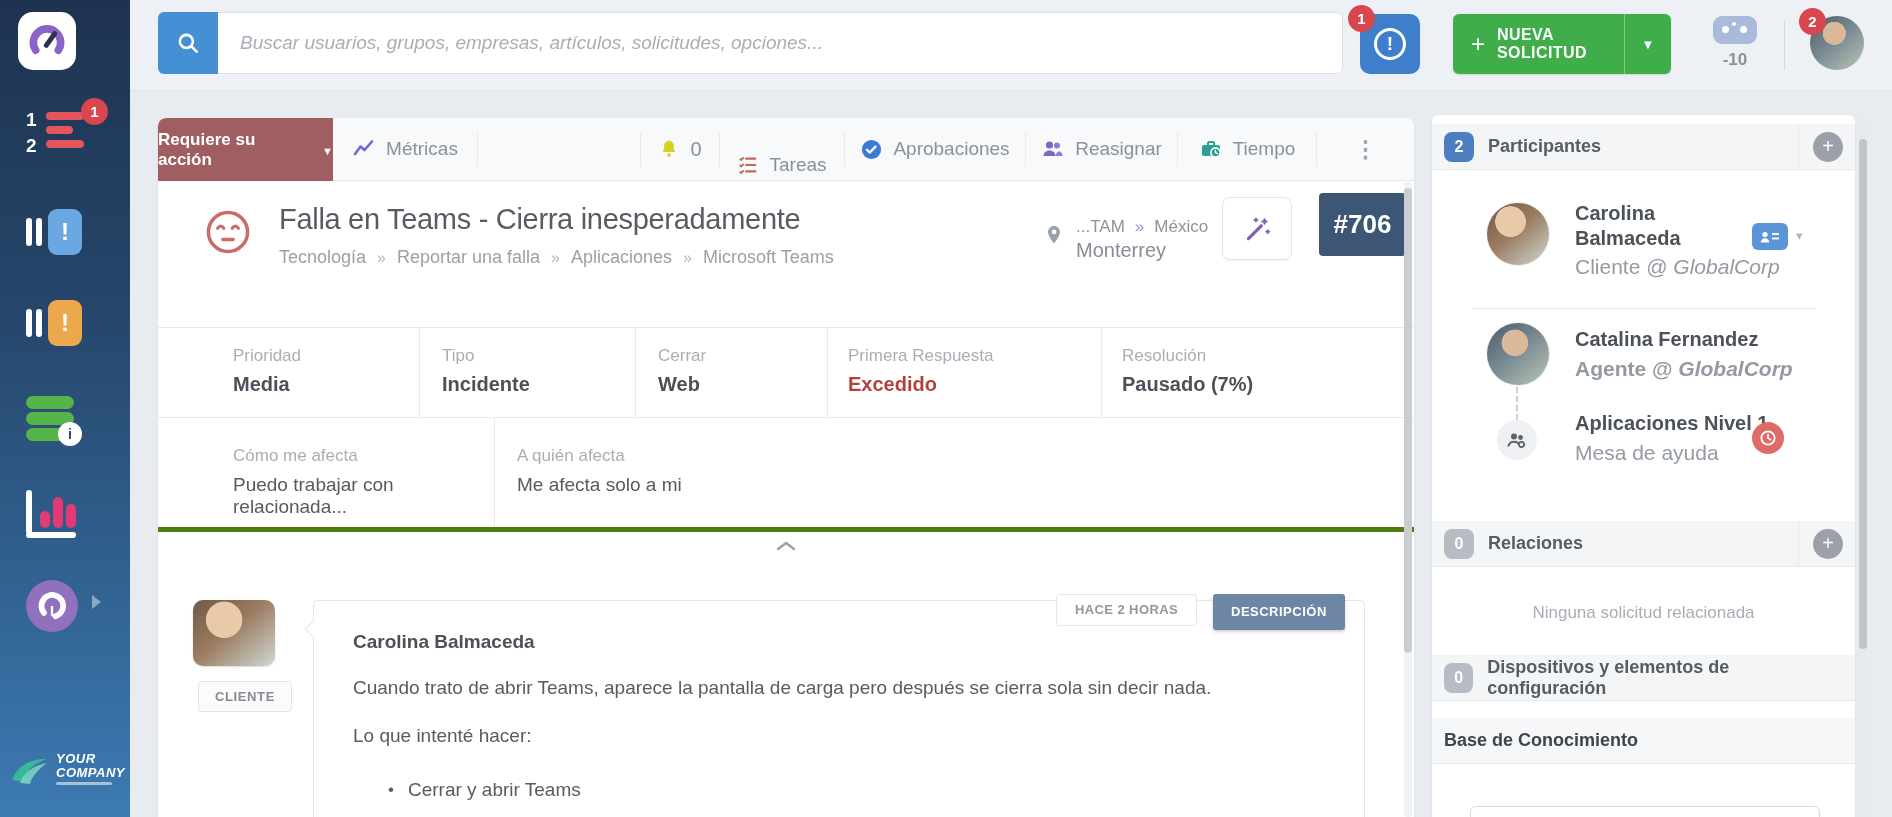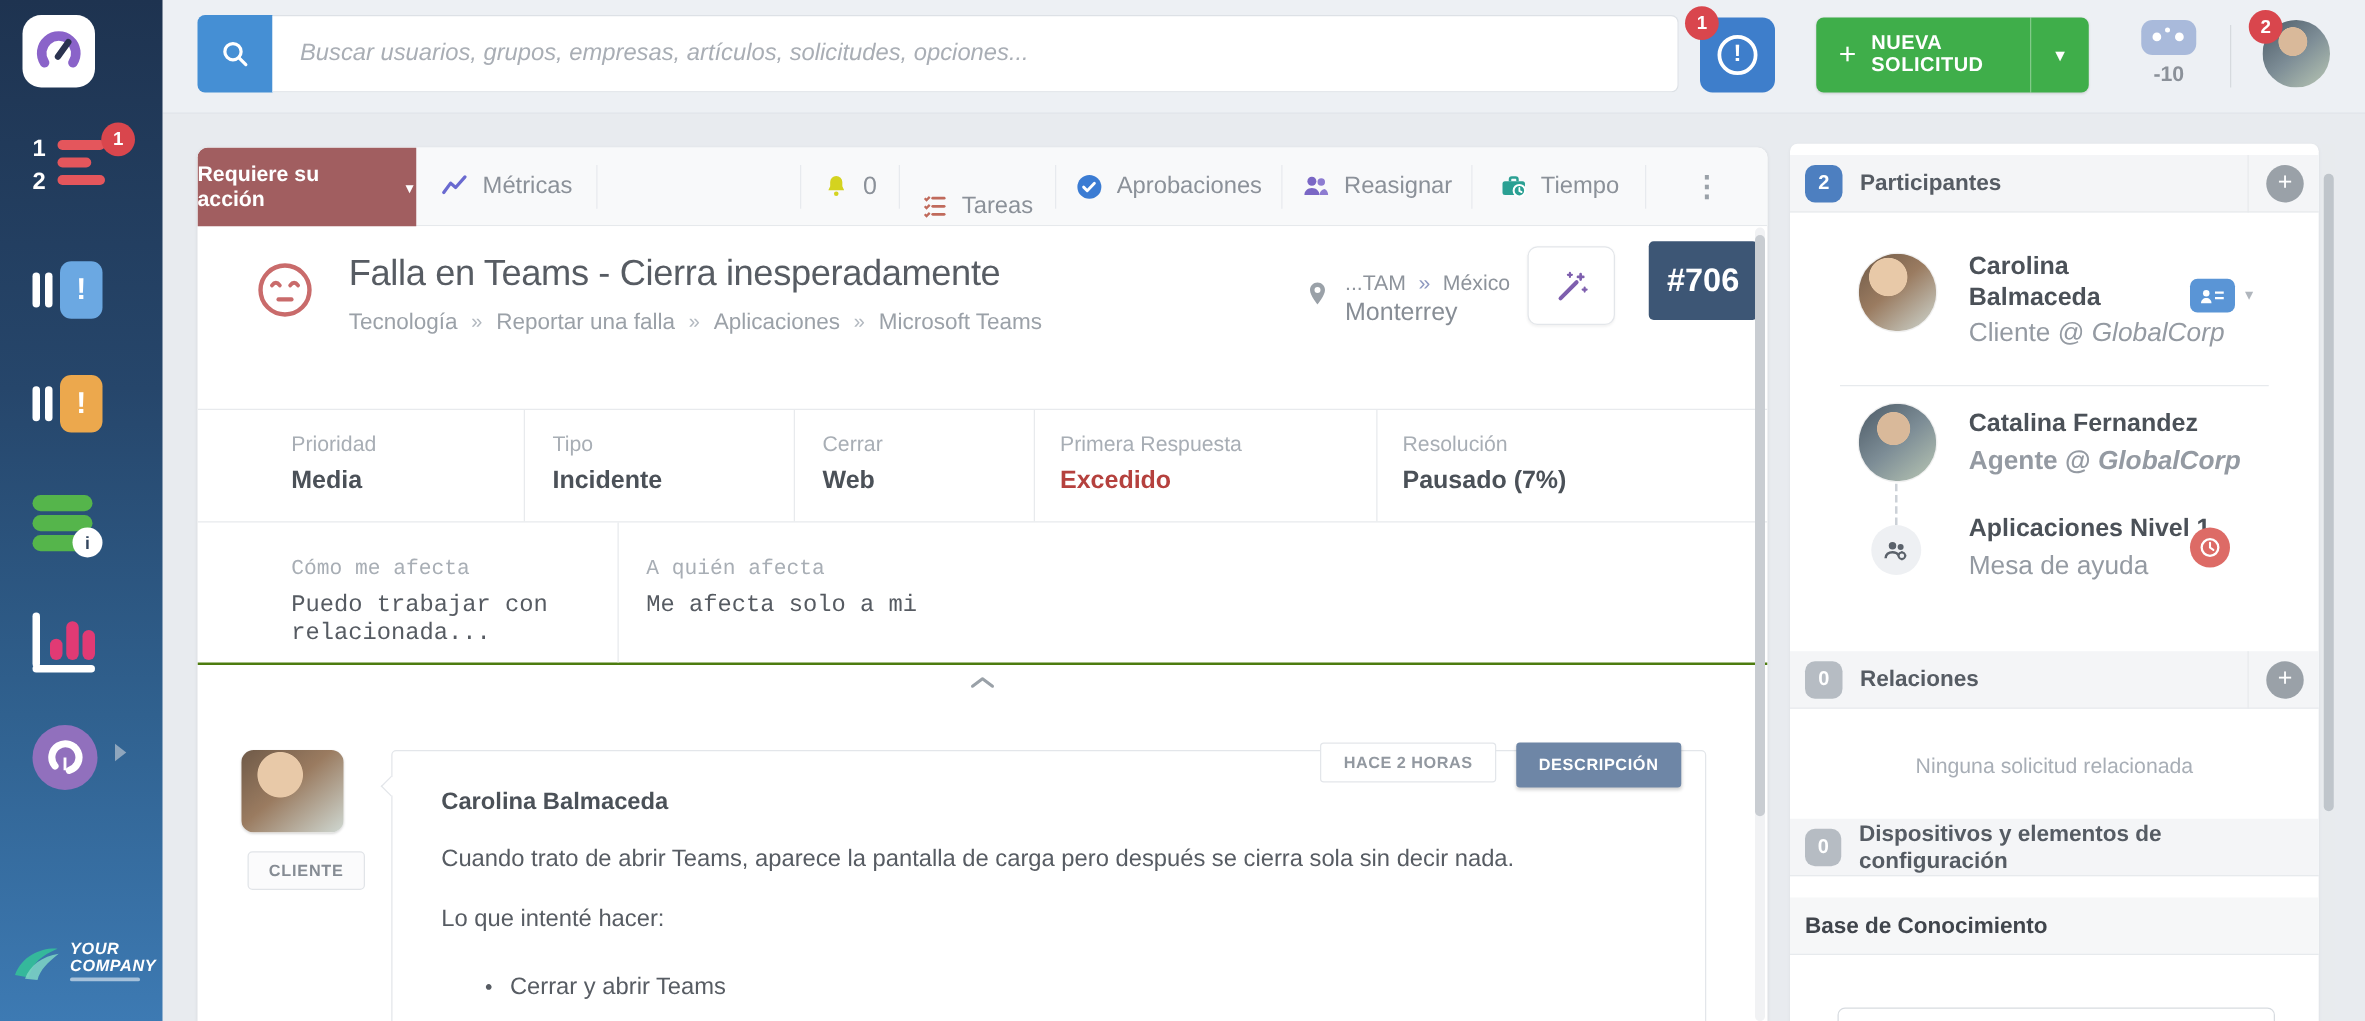--- a/index.html
+++ b/index.html
@@ -95,21 +95,21 @@
 
   
   .fields { position:relative; height:90px; border-bottom:1px solid #e8eaed; display:flex;}
   .fcol { padding-top:18px; border-right:1px solid #e8eaed;}
   .fcol:last-child { border-right:none;}
   .flabel { font-size:17px; color:#a8aeb5;}
   .fvalue { margin-top:7px; font-size:20px; font-weight:700; color:#4b5158;}
   .fvalue.danger { color:#b5413e;}
 
   
-  .impact { position:relative; height:114px; border-bottom:2px solid #4d7c0f; display:flex;font-family:Liberation Mono, monospace;}
+  .impact { position:relative; height:114px; border-bottom:5px solid #4d7c0f; display:flex;}
   .icol { padding-top:28px; border-right:1px solid #e8eaed;}
   .icol:last-child { border-right:none;}
   .ivalue { margin-top:8px; font-size:19px; color:#565b62;}
   .collapse { position:absolute; left:608px; top:420px; cursor:pointer;}
 
   
   .cust-avatar { position:absolute; left:35px; top:482px; width:82px; height:66px; border-radius:10px; overflow:hidden;
     box-shadow:0 1px 2px rgba(0,0,0,.15);}
   .role-badge { position:absolute; left:40px; top:563px; width:94px; height:31px; background:#fbfbfc; border:1px solid #e1e4e8;
     border-radius:4px; font-size:13px; font-weight:700; color:#868c94; letter-spacing:.6px;

